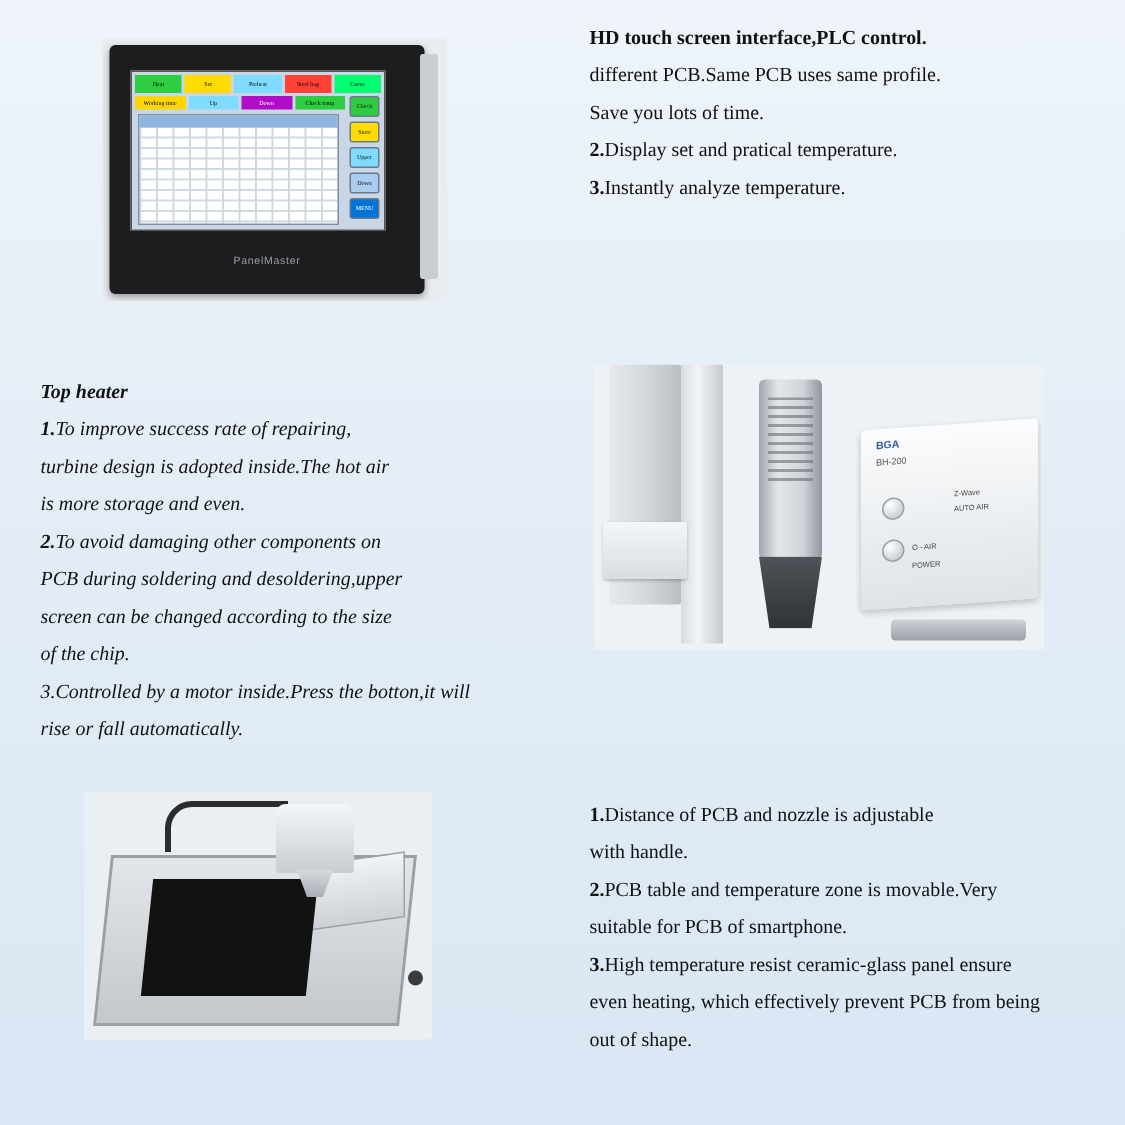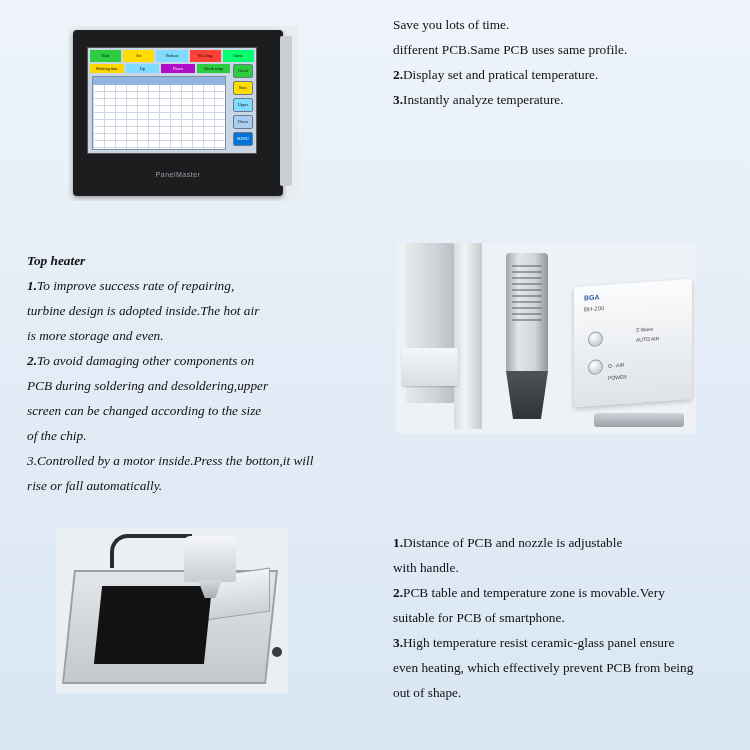--- a/index.html
+++ b/index.html
@@ -347,22 +347,23 @@
           <i style="background:#7fdbff">Upper</i>
           <i style="background:#aaccee">Down</i>
           <i style="background:#0074d9;color:#fff">MENU</i>
         </div>
       </div>
       <div class="tsc-brand">PanelMaster</div>
     </div>
   </div>
 
   <div class="textblock" id="txt-touchscreen" style="left:393px; top:12px; width:330px;">
+    <span class="head">HD touch screen interface,PLC control.</span>
+    <p><span>different PCB.Same PCB uses same profile.</span></p>
     <p><span>Save you lots of time.</span></p>
-    <p><span>different PCB.Same PCB uses same profile.</span></p>
     <p><span class="num">2.</span><span>Display set and pratical temperature.</span></p>
     <p><span class="num">3.</span><span>Instantly analyze temperature.</span></p>
   </div>
 
   <div class="textblock" id="txt-topheater" style="left:27px; top:248px; width:350px;font-style:italic;">
     <span class="head">Top heater</span>
     <p><span class="num">1.</span><span>To improve success rate of repairing,</span></p>
     <p><span>turbine design is adopted inside.The hot air</span></p>
     <p><span>is more storage and even.</span></p>
     <p><span class="num">2.</span><span>To avoid damaging other components on</span></p>

